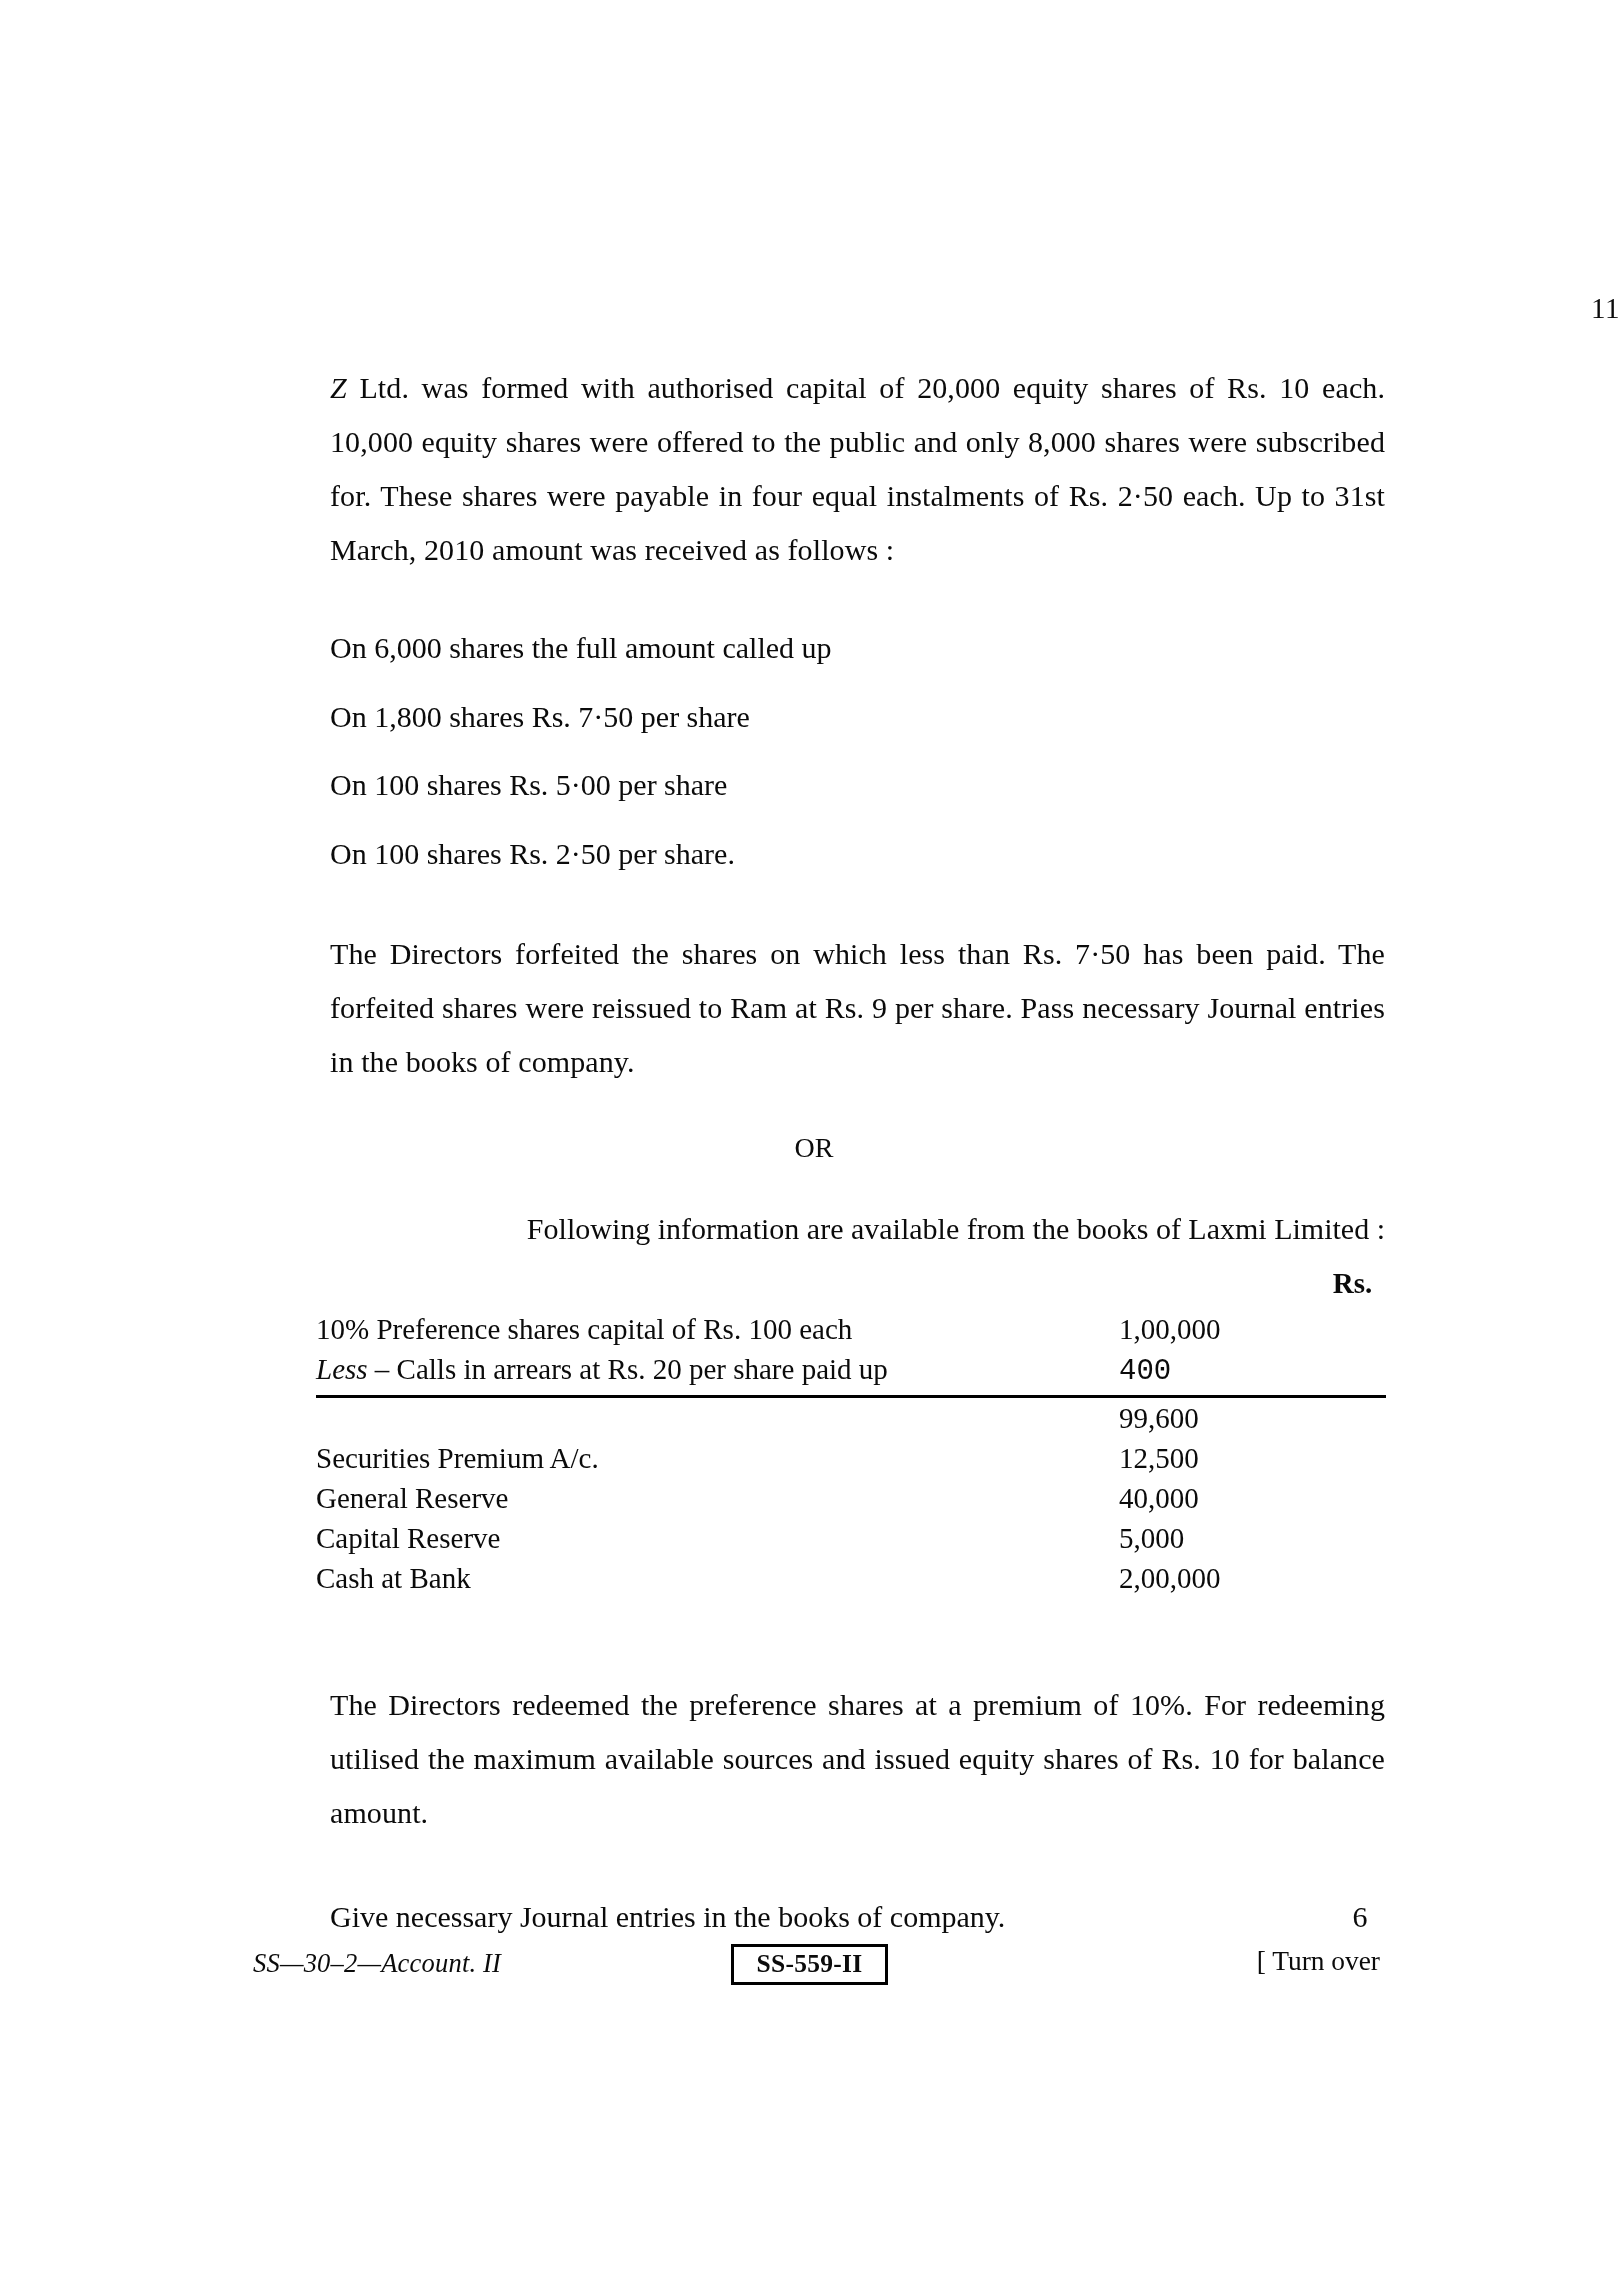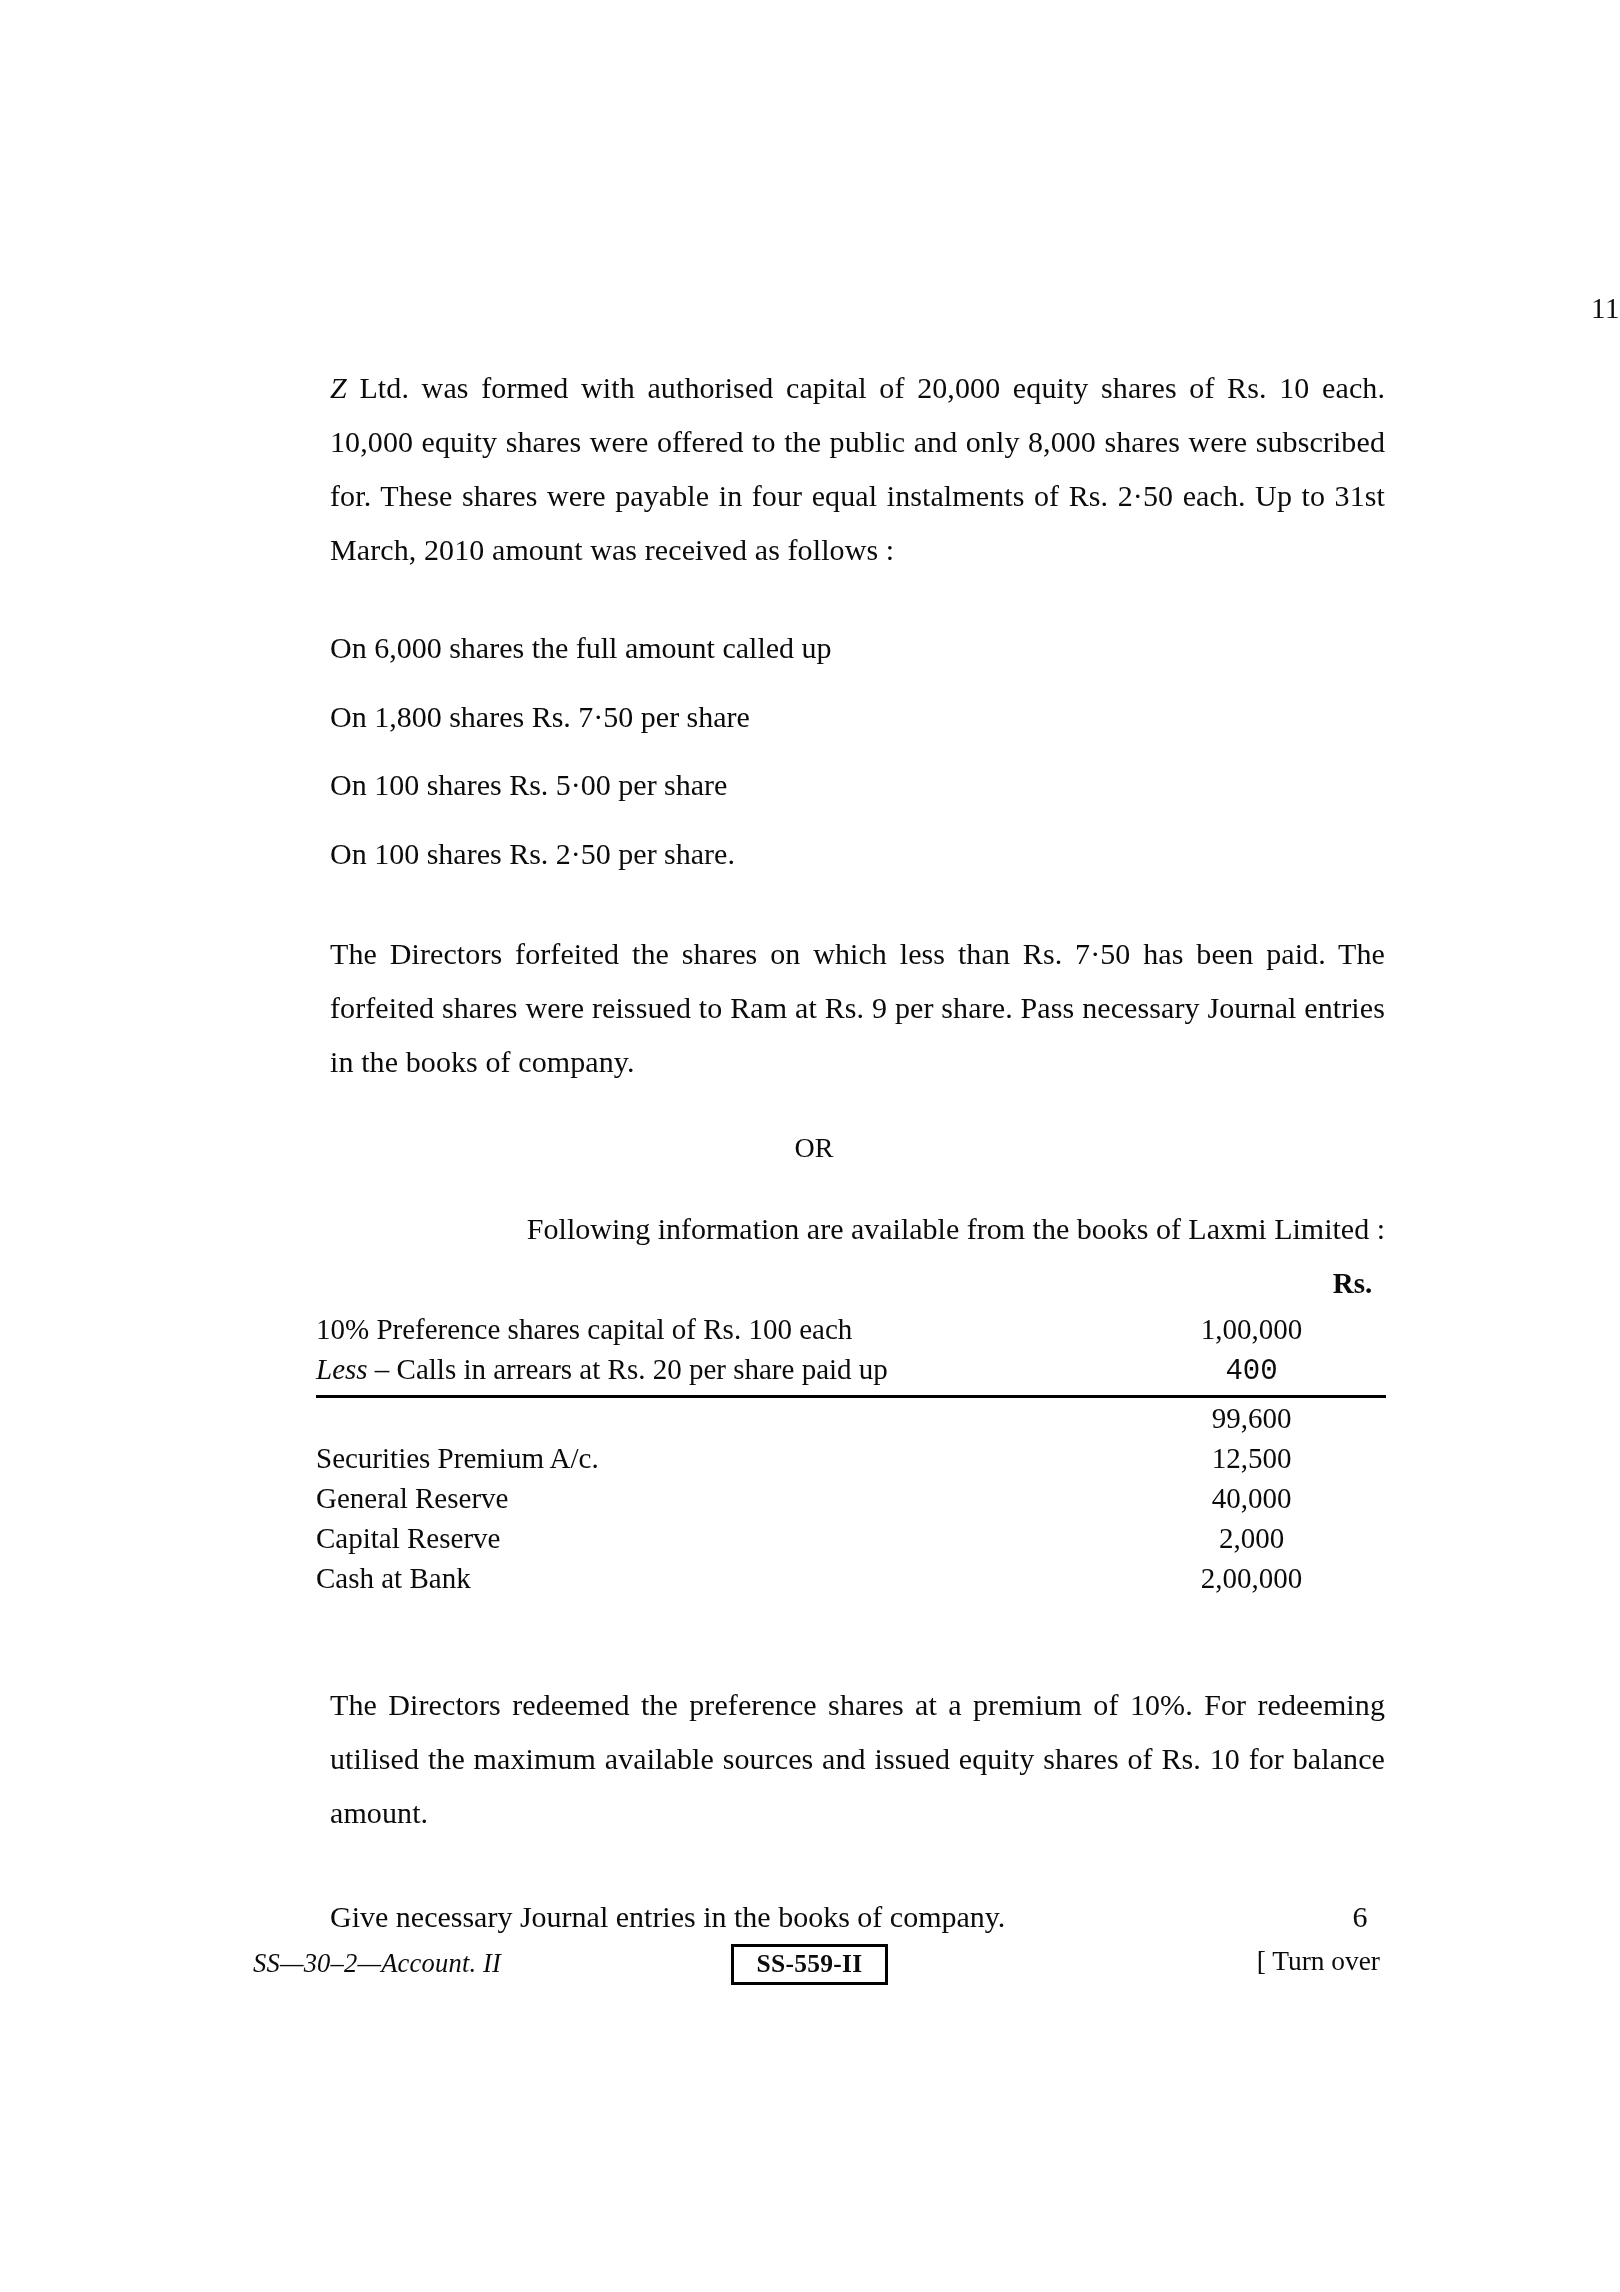--- a/index.html
+++ b/index.html
@@ -97,21 +97,21 @@
     padding: 0;
     vertical-align: baseline;
     line-height: 40px;
     white-space: nowrap;
   }
   .fin-table td.label {
     text-align: left;
     padding-right: 9.8px;
   }
   .fin-table td.amount {
-    text-align: center;
+    text-align: left;
     width: 265px;
     padding-right: 2px;
   }
   .fin-table td.head-rs {
     text-align: right;
     font-weight: bold;
     padding-right: 13.7px;
     line-height: 51px;
   }
   .fin-table tr.ruled td.amount {
@@ -239,21 +239,21 @@
       <tr>
         <td class="label">Securities Premium A/c.</td>
         <td class="amount">12,500</td>
       </tr>
       <tr>
         <td class="label">General Reserve</td>
         <td class="amount">40,000</td>
       </tr>
       <tr>
         <td class="label">Capital Reserve</td>
-        <td class="amount">2,000</td>
+        <td class="amount">5,000</td>
       </tr>
       <tr>
         <td class="label">Cash at Bank</td>
         <td class="amount">2,00,000</td>
       </tr>
     </tbody>
       </table>
   </div>
 
   <div class="tail-block">

